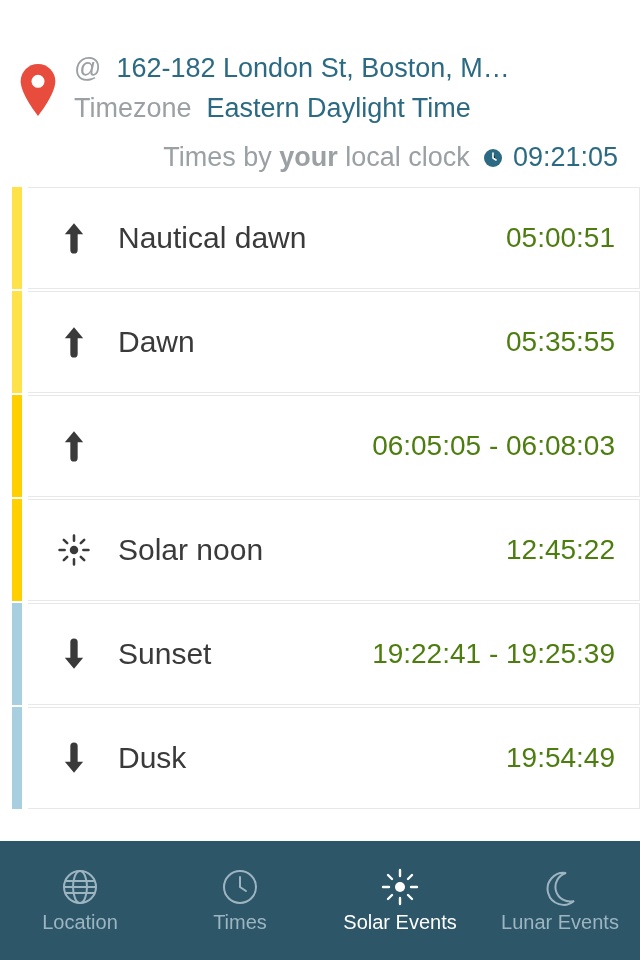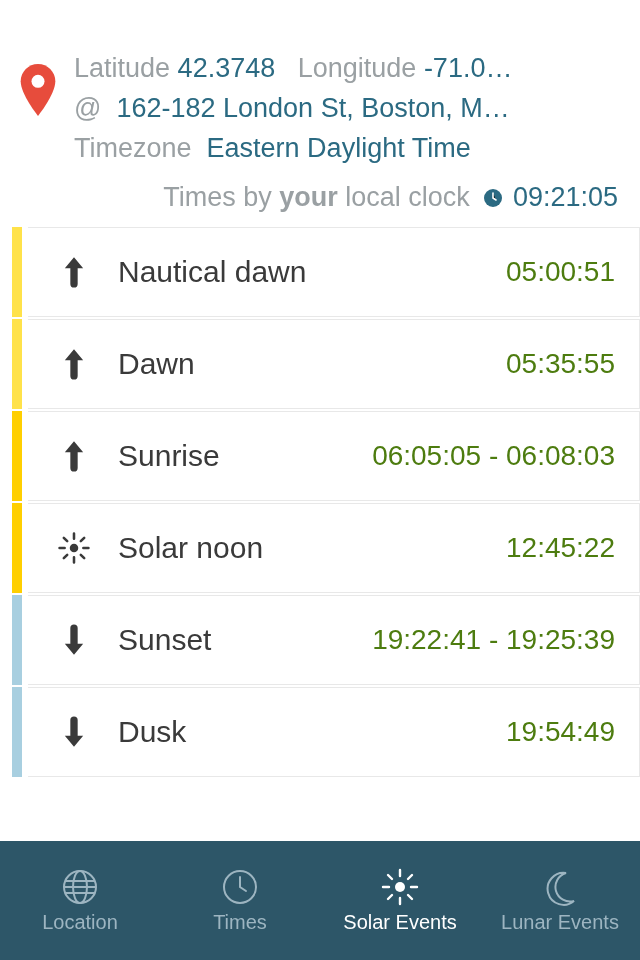--- a/index.html
+++ b/index.html
@@ -52,21 +52,21 @@
       margin: 0 2px 0 6px;
     }
     .events {
       flex: 1;
       overflow: hidden;
       padding-left: 12px;
     }
     .event-row {
       display: flex;
       align-items: center;
-      height: 90px;
+      height: 102px;
       position: relative;
       margin-bottom: 2px;
       background: #fff;
     }
     .color-bar {
       width: 10px;
       align-self: stretch;
       margin-right: 6px;
       flex-shrink: 0;
     }
@@ -122,26 +122,20 @@
 <body>
 
 <div class="header">
   <div class="pin-icon">
     <svg viewBox="0 0 24 36" width="36" height="52">
       <path fill="#e74c3c" d="M12 0C5.4 0 0 5.4 0 12c0 9 12 24 12 24s12-15 12-24C24 5.4 18.6 0 12 0z"></path>
       <circle cx="12" cy="12" r="4.5" fill="#fff"></circle>
     </svg>
   </div>
   <div class="header-text">
-    <div class="header-line">
-      <span class="label-gray">Latitude</span>
-      <span class="value-teal">42.3748</span>&nbsp;&nbsp;
-      <span class="label-gray">Longitude</span>
-      <span class="value-teal">-71.0…</span>
-    </div>
     <div class="header-line">
       <span class="label-gray">@</span>&nbsp;
       <span class="value-teal">162-182 London St, Boston, M…</span>
     </div>
     <div class="header-line">
       <span class="label-gray">Timezone</span>&nbsp;
       <span class="value-teal">Eastern Daylight Time</span>
     </div>
   </div>
 </div>
@@ -186,21 +180,20 @@
       </div>
     </div>
     <div class="event-row">
       <div class="color-bar yellow-strong"></div>
       <div class="row-inner">
         <div class="row-icon">
           <svg viewBox="0 0 24 34" width="22" height="36">
             <path d="M12 1 L2 13 H8 V30 a4 4 0 0 0 8 0 V13 H22 Z" fill="#3a3a3a"></path>
           </svg>
         </div>
-        <div class="event-name">Sunrise</div>
         <div class="spacer"></div>
         <div class="event-time">06:05:05  -  06:08:03</div>
       </div>
     </div>
     <div class="event-row">
       <div class="color-bar yellow-strong"></div>
       <div class="row-inner">
         <div class="row-icon">
           <svg viewBox="0 0 40 40" width="34" height="34">
             <circle cx="20" cy="20" r="5" fill="#3a3a3a"></circle>

